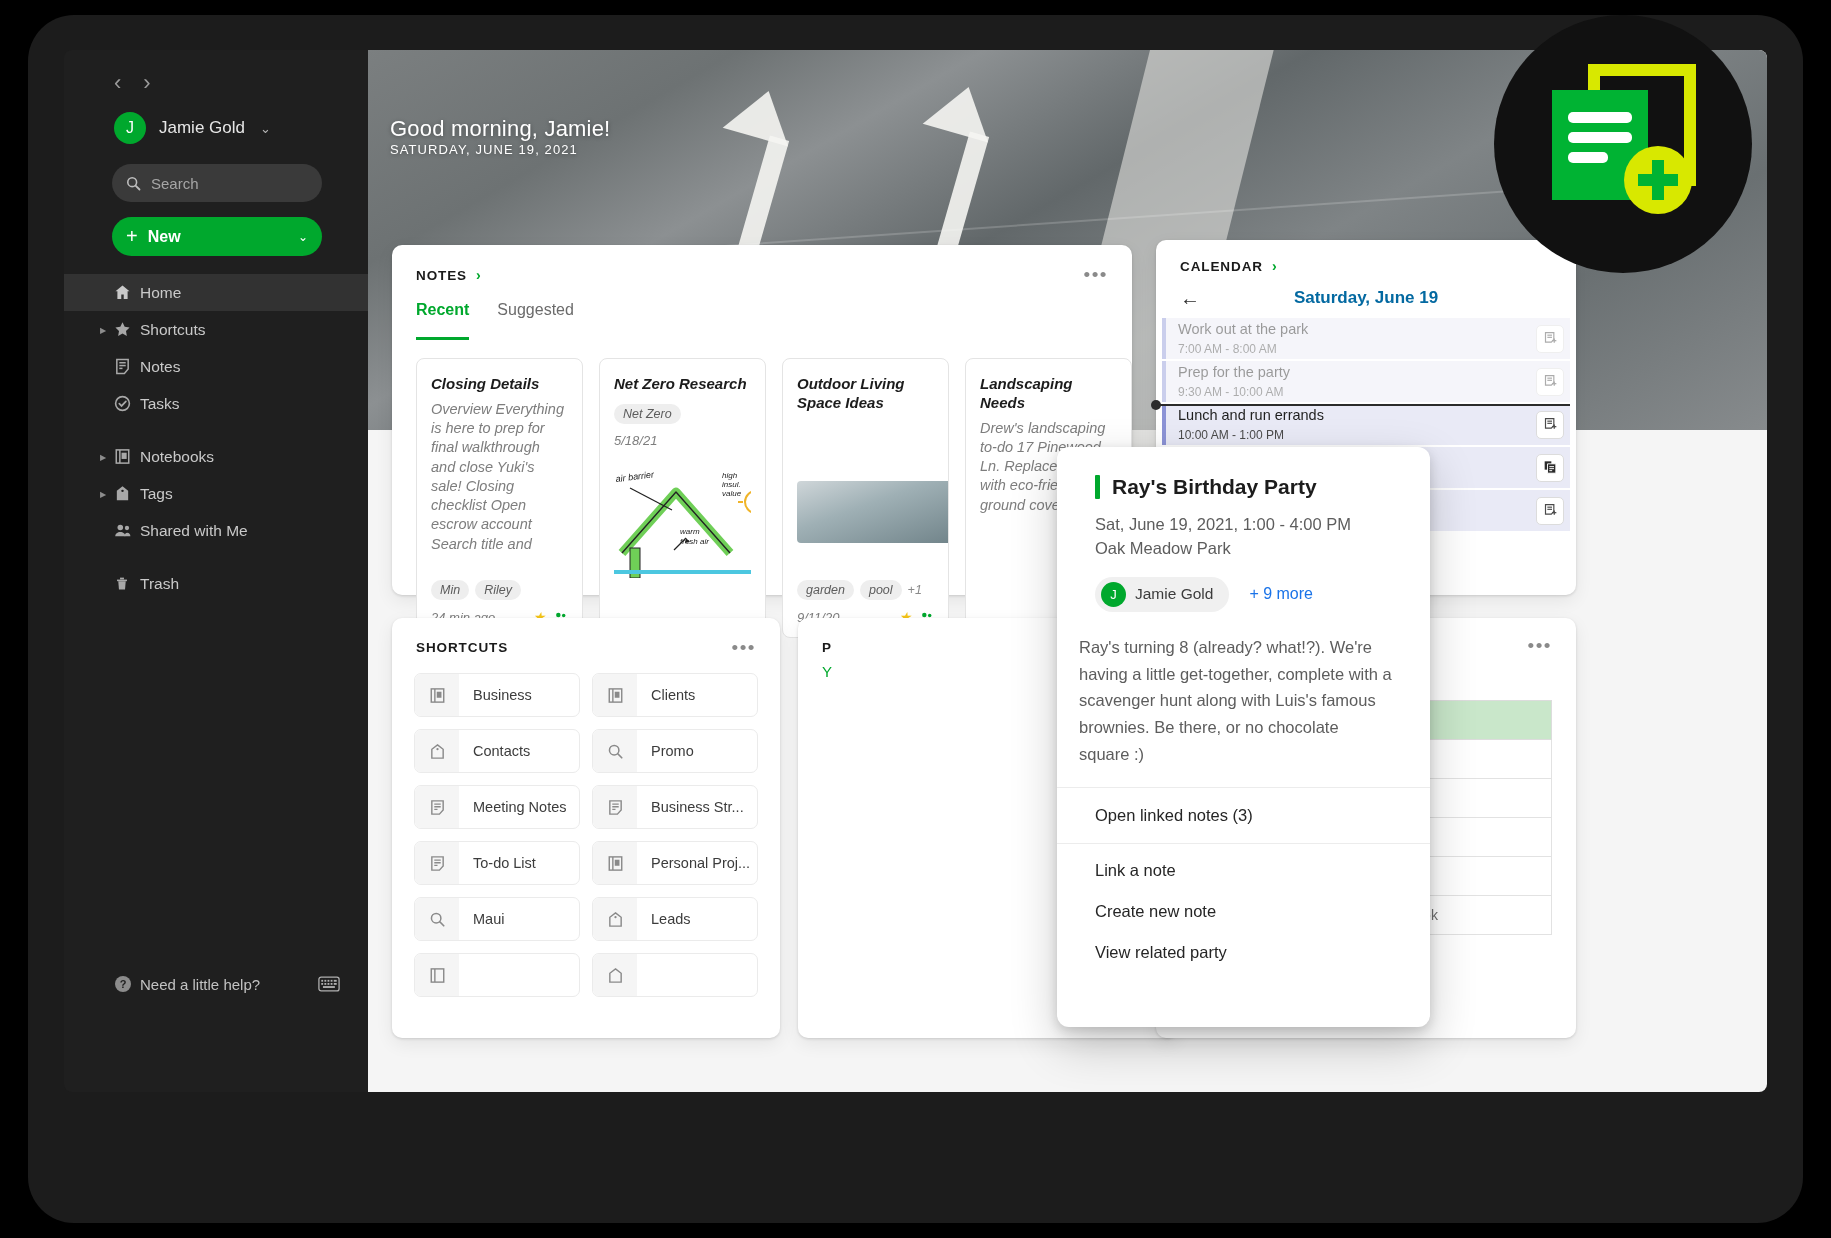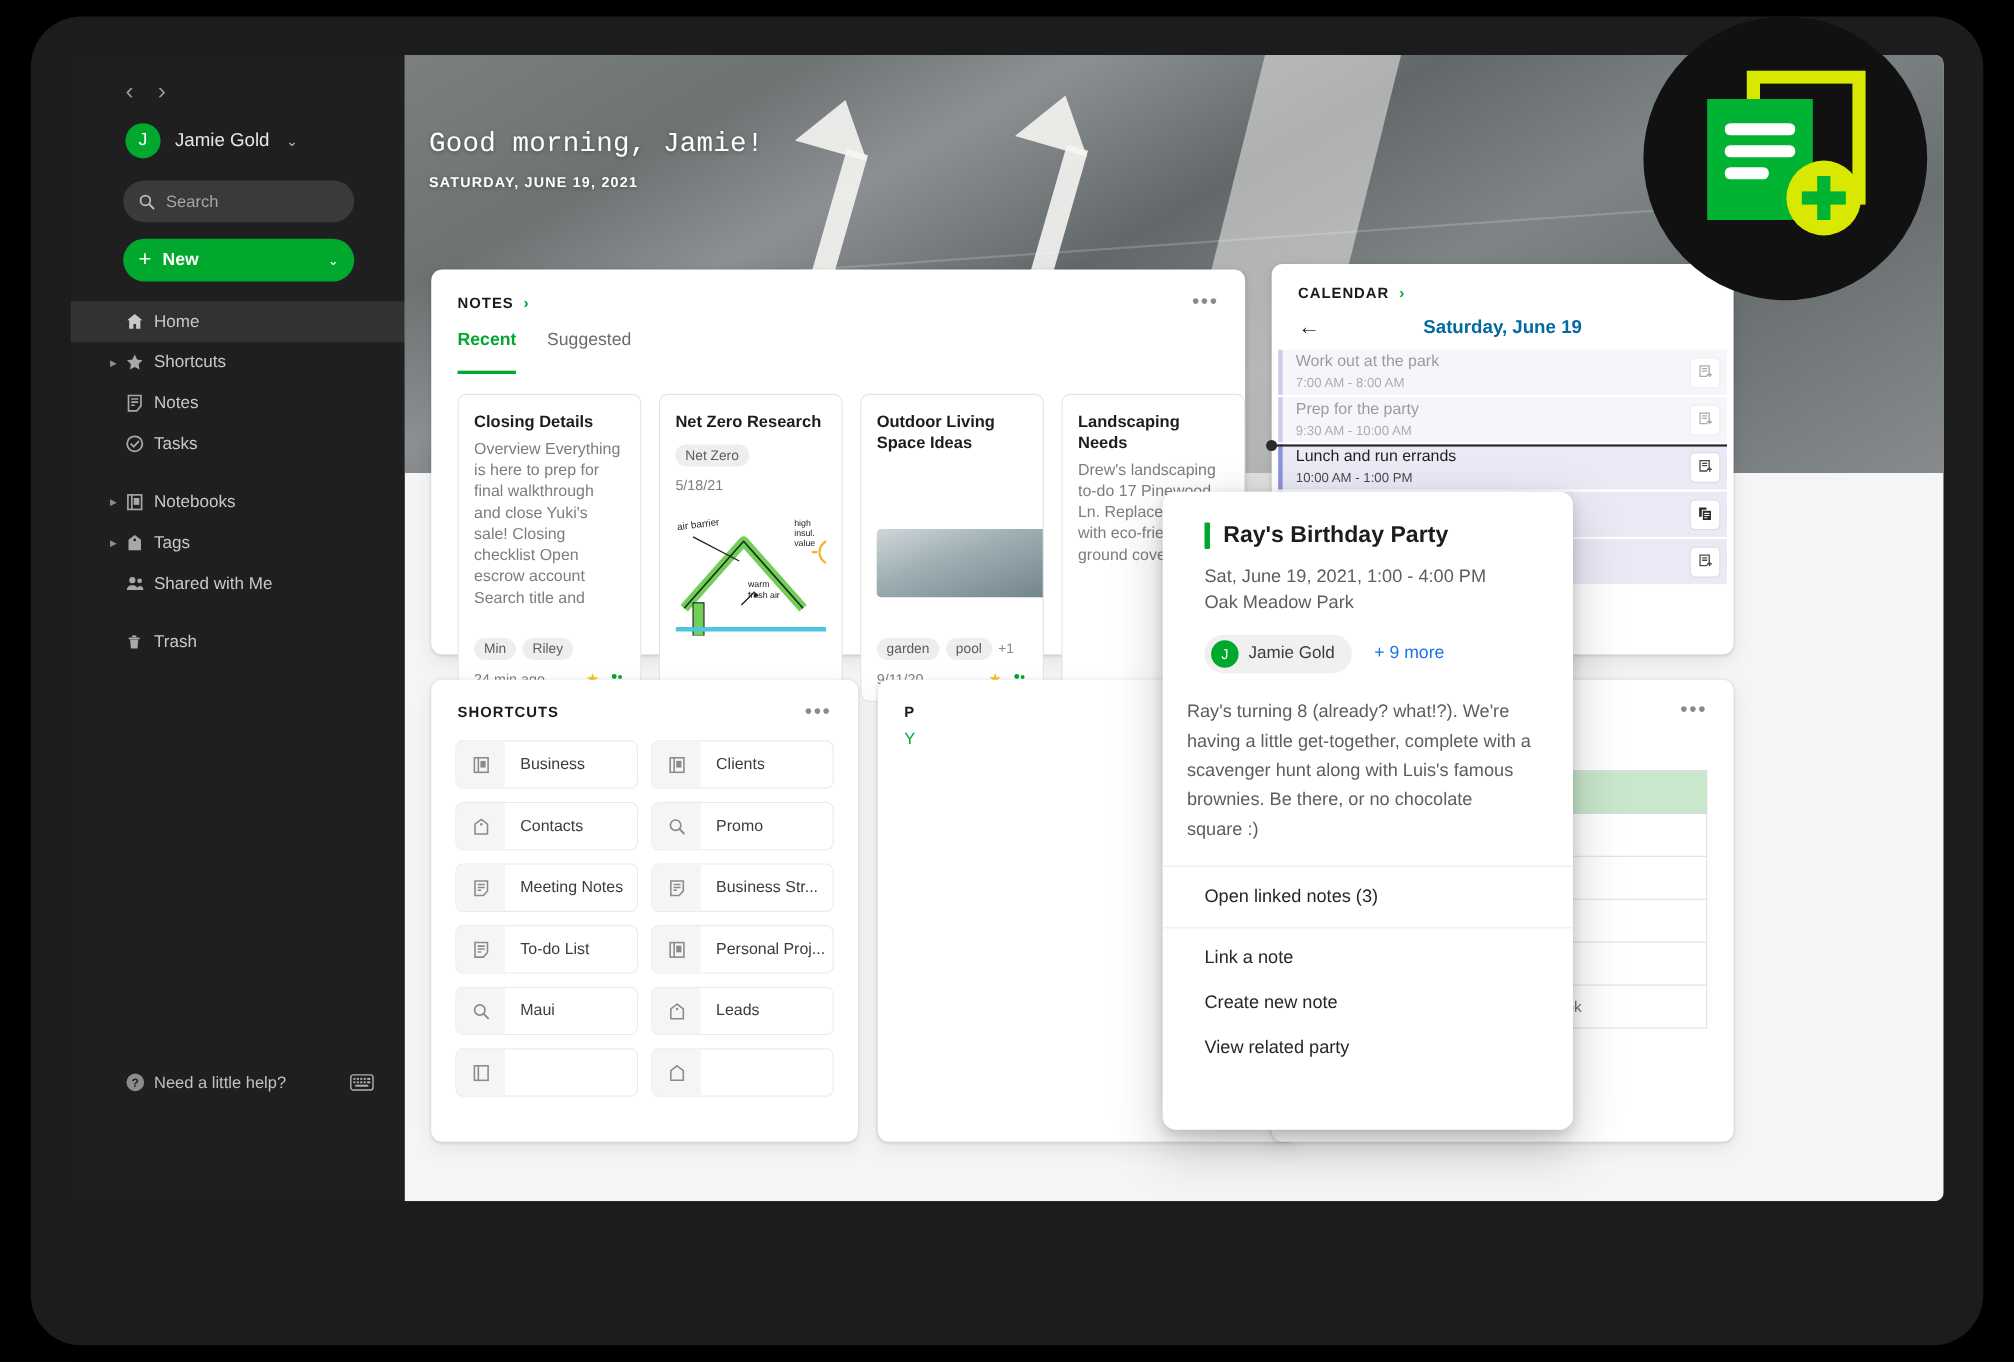--- a/index.html
+++ b/index.html
@@ -131,27 +131,26 @@
   }
   .arrow-stem {
     position: absolute;
     width: 20px; background: rgba(245,245,242,.9);
   }
   .greeting {
     position: absolute; left: 22px; top: 66px;
     color: #fff;
   }
   .greeting h1 {
-    font-size: 25px; font-weight: 400; letter-spacing: .2px;
+    font-size: 22px; font-weight: 400; letter-spacing: .2px;
     text-shadow: 0 1px 4px rgba(0,0,0,.35);
-    font-family: Liberation Mono, monospace;
   }
   .greeting .sub {
-    margin-top: 13px;
-    font-size: 13px; font-weight: 700; letter-spacing: 1.1px;
+    margin-top: 0;
+    font-size: 13px; font-weight: 400; letter-spacing: 1.1px;
     text-shadow: 0 1px 4px rgba(0,0,0,.35);
   }
 
   
   .card {
     position: absolute;
     background: #fff;
     border-radius: 10px;
     box-shadow: 0 1px 3px rgba(0,0,0,.14), 0 6px 18px rgba(0,0,0,.07);
   }
@@ -171,20 +170,21 @@
   .tabs { display: flex; gap: 28px; padding: 18px 24px 0 24px; }
   .tab { font-size: 16px; color: #6b6b6b; padding-bottom: 18px; cursor: pointer; }
   .tab.active { color: #00a82d; font-weight: 700; border-bottom: 3px solid #00a82d; }
   .note-row { display: flex; gap: 16px; padding: 18px 0 0 24px; }
   .note-card {
     width: 171px; height: 280px;
     border: 1px solid #e4e4e4; border-radius: 8px;
     padding: 16px 14px; overflow: hidden;
     position: relative; background: #fff;
     cursor: pointer;
+    font-style: italic;
   }
   .note-card h3 { font-size: 15px; font-weight: 700; color: #1c1c1c; line-height: 1.25; }
   .note-card p { margin-top: 6px; font-size: 14.5px; color: #7d7d7d; line-height: 1.33; }
   .tag-row { display: flex; gap: 6px; align-items: center; flex-wrap: wrap; margin-top: 10px; }
   .tag {
     background: #eeeeee; color: #5c5c5c;
     font-size: 12.5px; padding: 3px 9px; border-radius: 11px;
   }
   .tag-plus { color: #8a8a8a; font-size: 12.5px; }
   .meta-row { display: flex; align-items: center; margin-top: 9px; }

